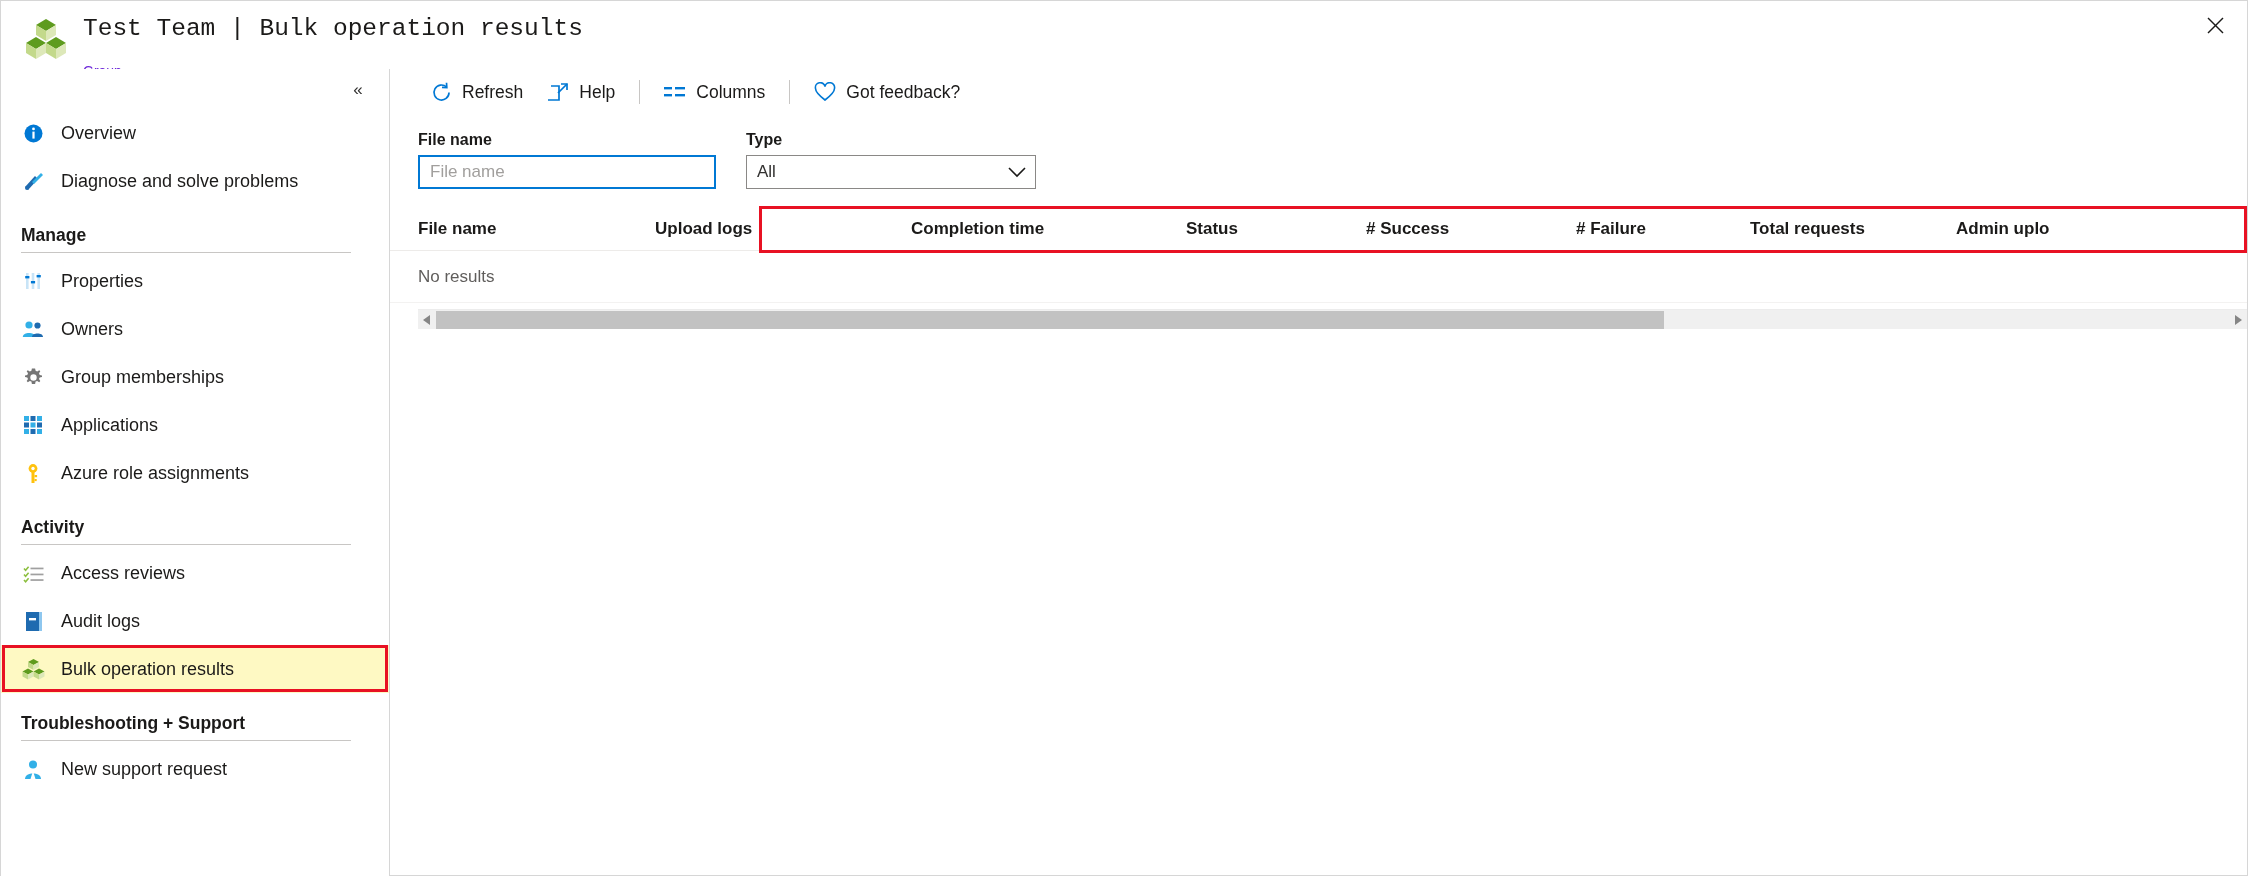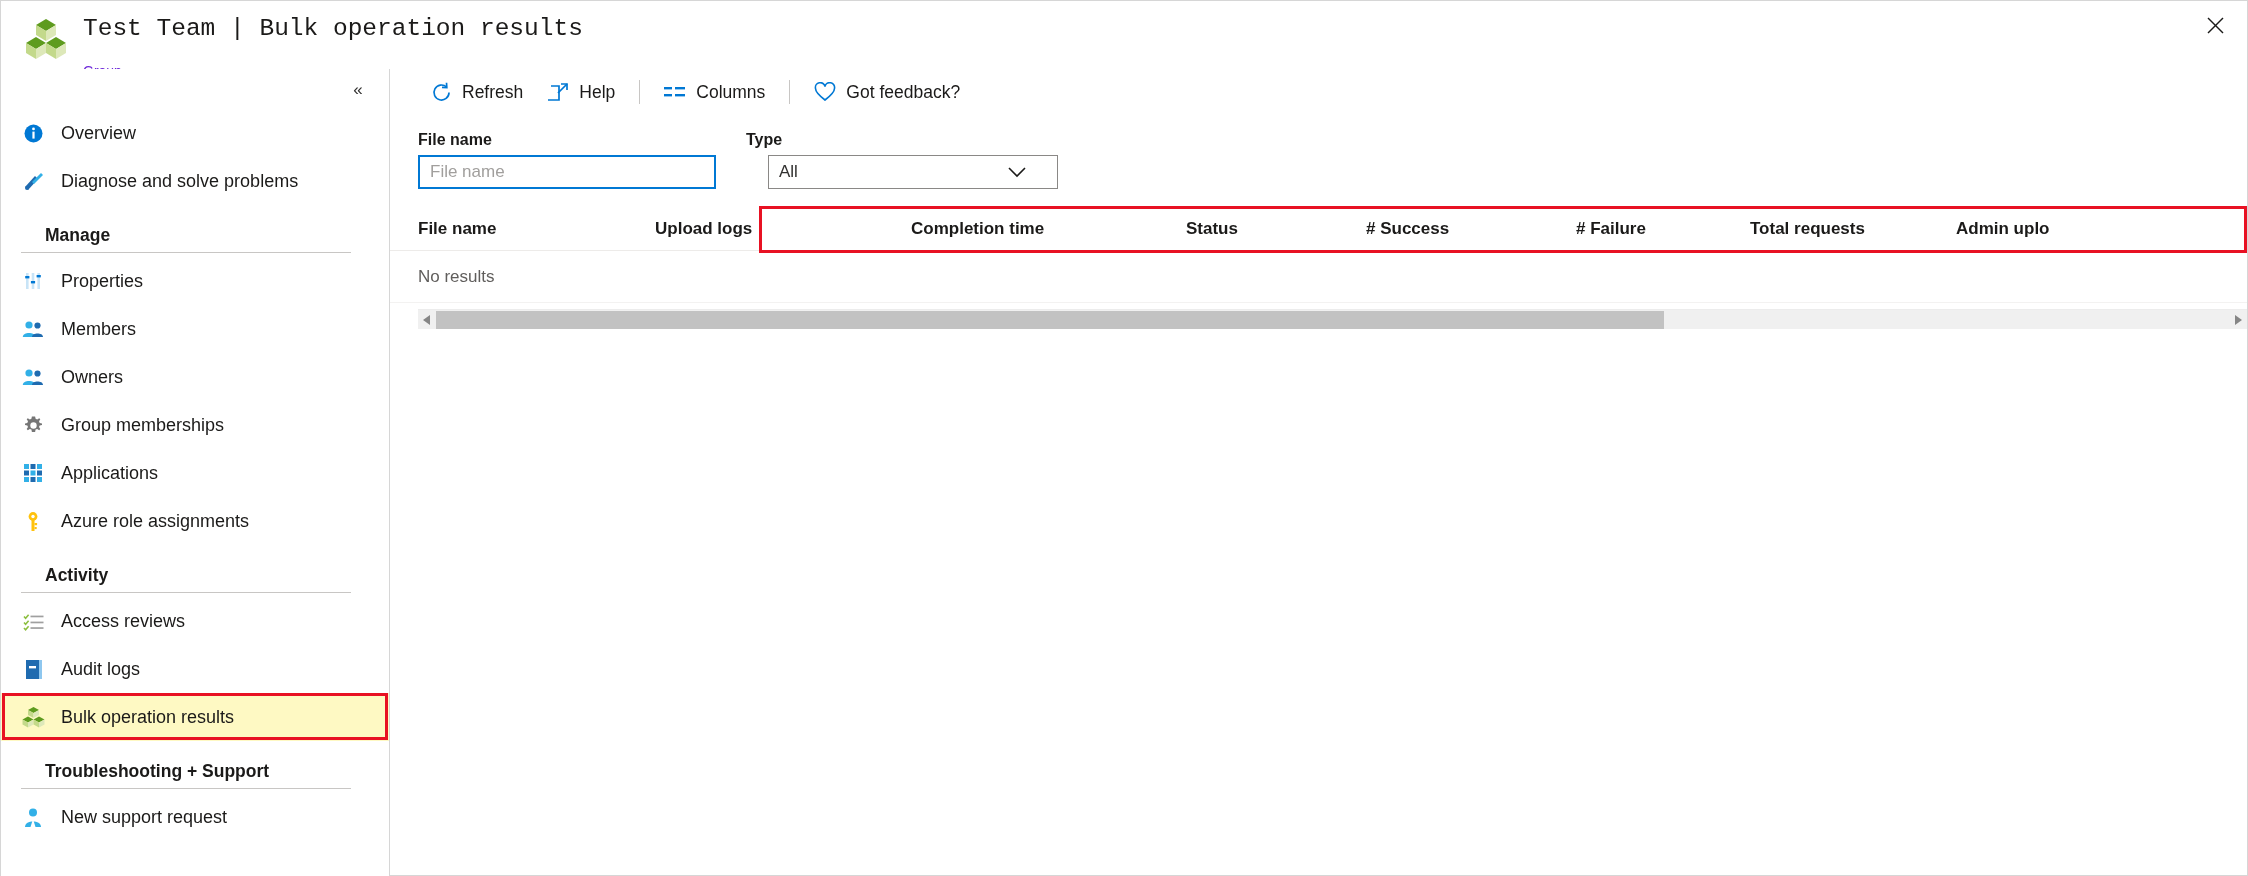--- a/index.html
+++ b/index.html
@@ -95,21 +95,20 @@
     color: #1b1a19;
     white-space: nowrap;
   }
   .nav-group-title {
     font-size: 17.5px;
     font-weight: bold;
     color: #1b1a19;
     padding-left: 20px;
     margin-top: 20px;
     margin-bottom: 6px;
-    margin-left: 24px;
   }
   .nav-rule {
     height: 1px; background: #c8c6c4;
     margin: 0 38px 4px 20px;
   }
   .sel-annotation {
     position: absolute;
     left: 1px; right: 1px;
     height: 47px;
     border: 3px solid #e81123;
@@ -158,21 +157,21 @@
     outline: none;
   }
   .txt-input::placeholder { color: #a19f9d; }
   .sel-wrap { position: relative; width: 290px; }
   .sel-box {
     width: 290px; height: 34px;
     border: 1px solid #8a8886;
     display: flex; align-items: center;
     padding: 0 10px;
     font-size: 17px; color: #323130;
-    background: #fff; cursor: pointer; margin-left: 22px;
+    background: #fff; cursor: pointer;
   }
   .sel-chev {
     position: absolute; right: 10px; top: 0; height: 34px;
     display: flex; align-items: center; pointer-events: none;
   }
 
   
   .grid { margin-top: 18px; position: relative; }
   .grid-head {
     display: flex; align-items: center;
@@ -294,31 +293,20 @@
             <rect x="8.7" y="2" width="2.6" height="16" fill="#c8e4f7"></rect>
             <rect x="14.4" y="2" width="2.6" height="16" fill="#c8e4f7"></rect>
             <rect x="2.2" y="5" width="4.2" height="2.4" fill="#0078d4"></rect>
             <rect x="7.9" y="10" width="4.2" height="2.4" fill="#0078d4"></rect>
             <rect x="13.6" y="4" width="4.2" height="2.4" fill="#0078d4"></rect>
           </svg>
         </span>
         <span class="nav-label">Properties</span>
       </div>
 
-      <div class="nav-item">
-        <span class="nav-ico">
-          <svg width="22" height="20" viewBox="0 0 22 20">
-            <circle cx="7" cy="6" r="3.6" fill="#32b0e7"></circle>
-            <path d="M0.8 18 C0.8 12.8 13.2 12.8 13.2 18 Z" fill="#32b0e7"></path>
-            <circle cx="15.5" cy="6.5" r="3.1" fill="#1f6bb0"></circle>
-            <path d="M10 18 C10 13.4 21 13.4 21 18 Z" fill="#1f6bb0"></path>
-          </svg>
-        </span>
-        <span class="nav-label">Members</span>
-      </div>
 
       <div class="nav-item">
         <span class="nav-ico">
           <svg width="22" height="20" viewBox="0 0 22 20">
             <circle cx="7" cy="6" r="3.6" fill="#32b0e7"></circle>
             <path d="M0.8 18 C0.8 12.8 13.2 12.8 13.2 18 Z" fill="#32b0e7"></path>
             <circle cx="15.5" cy="6.5" r="3.1" fill="#1f6bb0"></circle>
             <path d="M10 18 C10 13.4 21 13.4 21 18 Z" fill="#1f6bb0"></path>
           </svg>
         </span>

